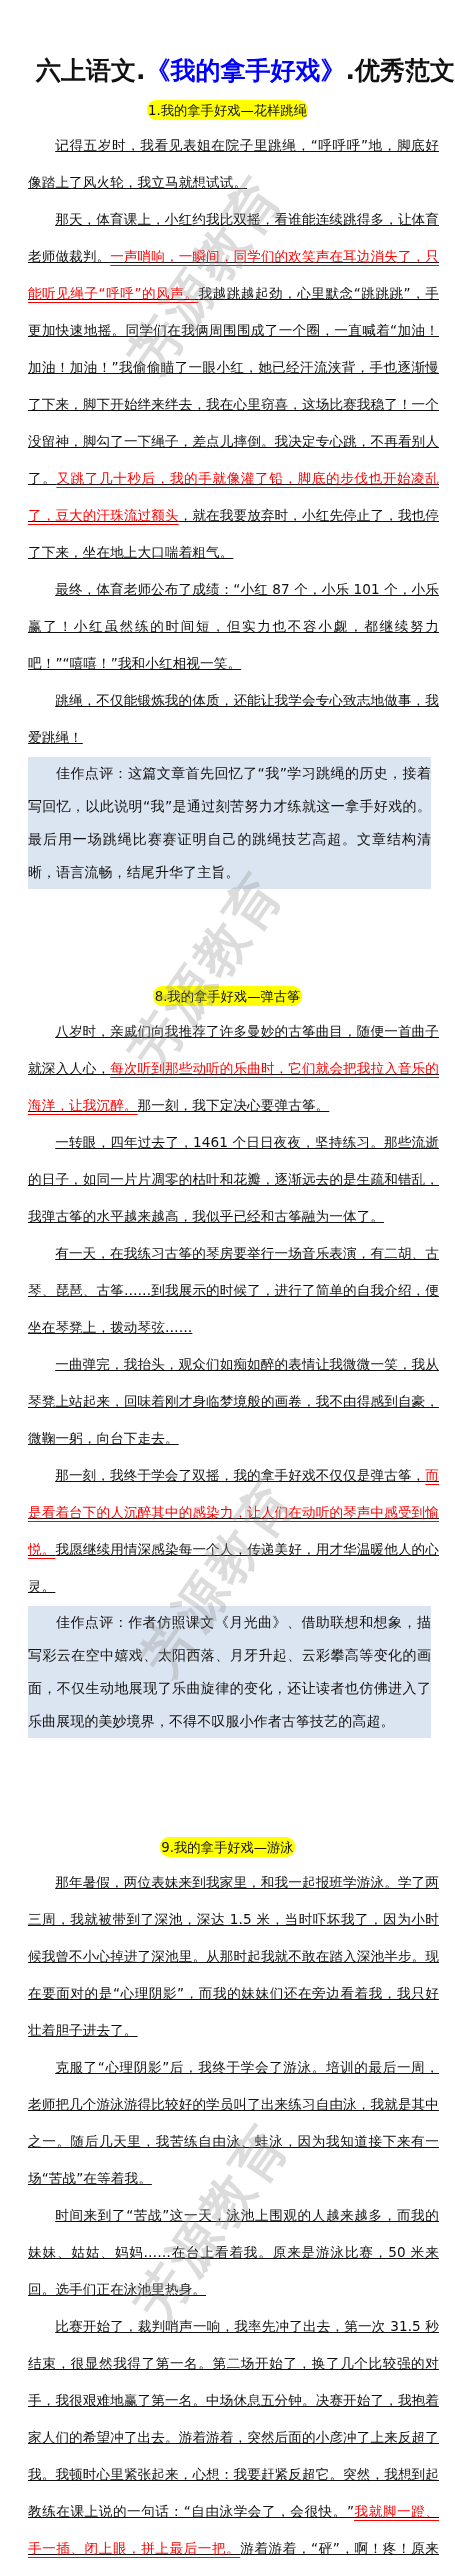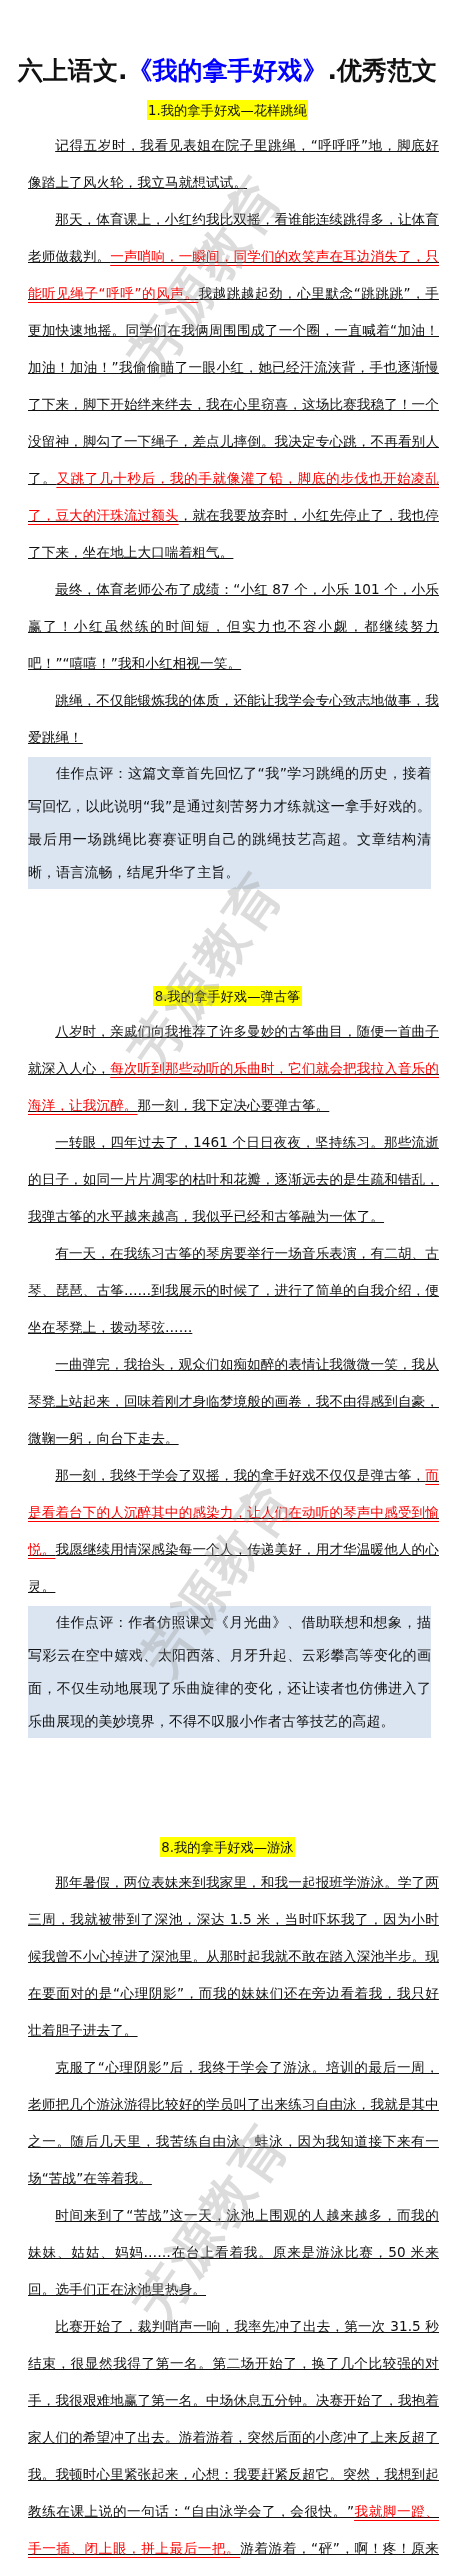--- a/index.html
+++ b/index.html
@@ -6,39 +6,40 @@
     body {
       width: 455px;
       min-height: 2576px;
       position: relative;
       overflow: hidden;
       font-family: "DejaVu Sans", "Liberation Sans", sans-serif;
       color: #111111;
     }
     .page { position: relative; width: 455px; padding-top: 52px; }
     .doc-title {
-      text-align: center;
+      text-align: right;
       font-size: 25px;
       font-weight: bold;
       line-height: 38px;
       letter-spacing: 0px;
       margin: 0 0 6.3px 0;
       white-space: nowrap;
     }
     .doc-title .accent { color: #0000ff; }
     .section { position: relative; }
     .section-head {
       text-align: center;
       margin: 0 0 1.3px 0;
       line-height: 28px;
     }
     .section-head span {
       background: #ffff00;
       font-size: 13.3px;
       padding: 2.5px 1.3px;
+      border-radius: 9px;
     }
     .para {
       margin: 0 16px 0 28px;
       font-size: 13.6px;
       line-height: 37px;
       text-align: justify;
       text-indent: 2em;
       letter-spacing: 0.1px;
       text-decoration: underline;
     }
@@ -94,21 +95,21 @@
         <div class="section-head"><span>8.我的拿手好戏—弹古筝</span></div>
         <p class="para"><span>八岁时，亲戚们向我推荐了许多曼妙的古筝曲目，随便一首曲子就深入人心，</span><span class="em">每次听到那些动听的乐曲时，它们就会把我拉入音乐的海洋，让我沉醉。</span><span>那一刻，我下定决心要弹古筝。</span></p>
         <p class="para"><span>一转眼，四年过去了，1461 个日日夜夜，坚持练习。那些流逝的日子，如同一片片凋零的枯叶和花瓣，逐渐远去的是生疏和错乱，我弹古筝的水平越来越高，我似乎已经和古筝融为一体了。</span></p>
         <p class="para"><span>有一天，在我练习古筝的琴房要举行一场音乐表演，有二胡、古琴、琵琶、古筝……到我展示的时候了，进行了简单的自我介绍，便坐在琴凳上，拨动琴弦……</span></p>
         <p class="para"><span>一曲弹完，我抬头，观众们如痴如醉的表情让我微微一笑，我从琴凳上站起来，回味着刚才身临梦境般的画卷，我不由得感到自豪，微鞠一躬，向台下走去。</span></p>
         <p class="para"><span>那一刻，我终于学会了双摇，我的拿手好戏不仅仅是弹古筝，</span><span class="em">而是看着台下的人沉醉其中的感染力，让人们在动听的琴声中感受到愉悦。</span><span>我愿继续用情深感染每一个人，传递美好，用才华温暖他人的心灵。</span></p>
         <div class="review">佳作点评：作者仿照课文《月光曲》、借助联想和想象，描写彩云在空中嬉戏、太阳西落、月牙升起、云彩攀高等变化的画面，不仅生动地展现了乐曲旋律的变化，还让读者也仿佛进入了乐曲展现的美妙境界，不得不叹服小作者古筝技艺的高超。</div>
       </div>
       <div class="gap-2"></div>
       <div class="section">
-        <div class="section-head"><span>8.我的拿手好戏—游泳</span></div>
+        <div class="section-head"><span>9.我的拿手好戏—游泳</span></div>
         <p class="para"><span>那年暑假，两位表妹来到我家里，和我一起报班学游泳。学了两三周，我就被带到了深池，深达 1.5 米，当时吓坏我了，因为小时候我曾不小心掉进了深池里。从那时起我就不敢在踏入深池半步。现在要面对的是“心理阴影”，而我的妹妹们还在旁边看着我，我只好壮着胆子进去了。</span></p>
         <p class="para"><span>克服了“心理阴影”后，我终于学会了游泳。培训的最后一周，老师把几个游泳游得比较好的学员叫了出来练习自由泳，我就是其中之一。随后几天里，我苦练自由泳、蛙泳，因为我知道接下来有一场“苦战”在等着我。</span></p>
         <p class="para"><span>时间来到了“苦战”这一天，泳池上围观的人越来越多，而我的妹妹、姑姑、妈妈……在台上看着我。原来是游泳比赛，50 米来回。选手们正在泳池里热身。</span></p>
         <p class="para"><span>比赛开始了，裁判哨声一响，我率先冲了出去，第一次 31.5 秒结束，很显然我得了第一名。第二场开始了，换了几个比较强的对手，我很艰难地赢了第一名。中场休息五分钟。决赛开始了，我抱着家人们的希望冲了出去。游着游着，突然后面的小彦冲了上来反超了我。我顿时心里紧张起来，心想：我要赶紧反超它。突然，我想到起教练在课上说的一句话：“自由泳学会了，会很快。”</span><span class="em">我就脚一蹬、手一插、闭上眼，拼上最后一把。</span><span>游着游着，“砰”，啊！疼！原来是我的头撞到了泳池的终点了。我一回头发现我居然是第一名。</span></p>
         <p class="para"><span class="em">从学游泳中，我懂得了做什么事都要坚持，即使遇到困难也要坚持下去，坚持最终就能收获成功。</span></p>
       </div>
     </div>
 </div>
 
 <div class="watermark" style="left:95px; top:240px;">芳源教育</div>

